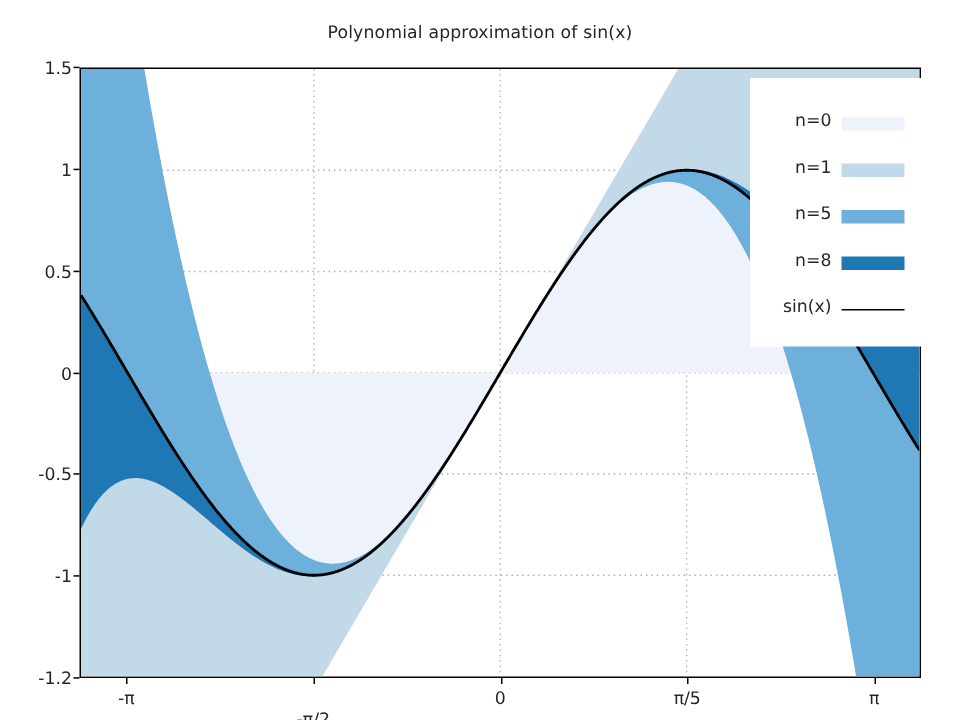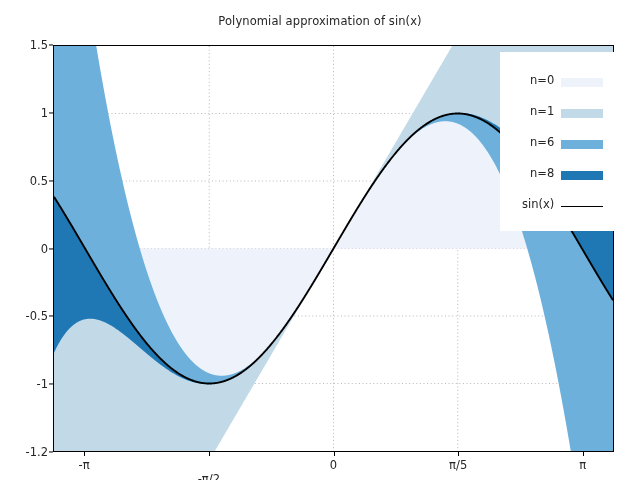--- a/index.html
+++ b/index.html
@@ -219,21 +219,21 @@
   <div id="legend">
       <div class="legend-row">
         <span class="legend-label">n=0</span>
         <span class="legend-swatch" style="background: rgb(238, 242, 251);"></span>
       </div>
       <div class="legend-row">
         <span class="legend-label">n=1</span>
         <span class="legend-swatch" style="background: rgb(194, 217, 232);"></span>
       </div>
       <div class="legend-row">
-        <span class="legend-label">n=6</span>
+        <span class="legend-label">n=5</span>
         <span class="legend-swatch" style="background: rgb(108, 176, 219);"></span>
       </div>
       <div class="legend-row">
         <span class="legend-label">n=8</span>
         <span class="legend-swatch" style="background: rgb(31, 120, 180);"></span>
       </div>
       <div class="legend-row">
         <span class="legend-label">sin(x)</span>
         <span class="legend-line-box">
           <span class="legend-line" style="background: rgb(0, 0, 0);"></span>

